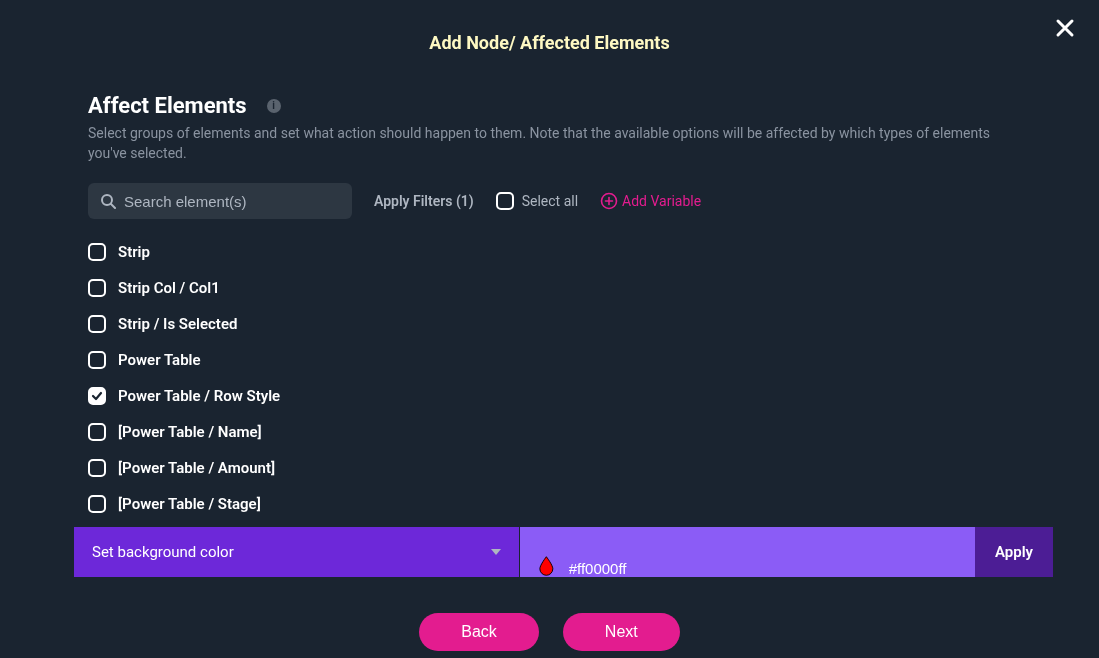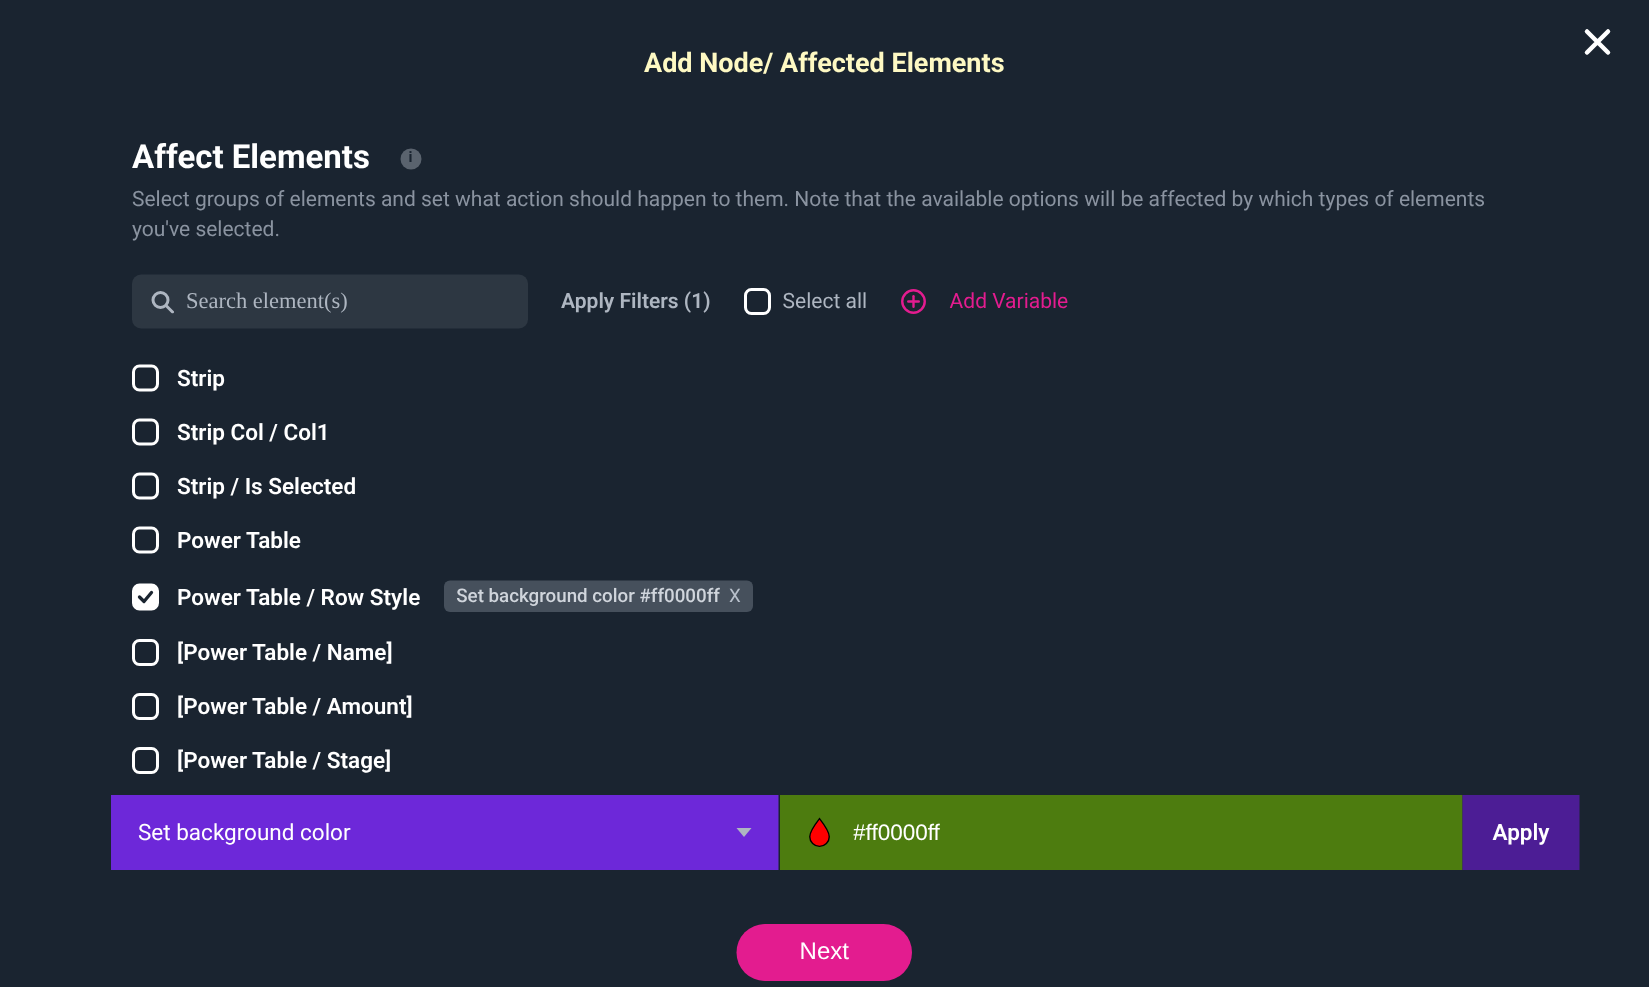--- a/index.html
+++ b/index.html
@@ -76,21 +76,20 @@
       gap: 8px;
     }
     .search-wrap svg { flex-shrink: 0; }
     .search-input {
       background: transparent;
       border: none;
       outline: none;
       color: #fef9c3;
       font-size: 15px;
       width: 100%;
-      font-family: Liberation Serif, serif;
     }
     .search-input::placeholder { color: #aeb6c1; }
     .apply-filters {
       font-size: 14px;
       font-weight: 600;
       color: #aeb6c1;
       cursor: pointer;
     }
     .select-all {
       display: flex;
@@ -113,21 +112,21 @@
       flex-shrink: 0;
       cursor: pointer;
     }
     .checkbox.checked {
       background: #ffffff;
       border-color: #ffffff;
     }
     .add-variable {
       display: flex;
       align-items: center;
-      gap: 15px;
+      gap: 4px;
       color: #e31c8f;
       font-size: 14px;
       cursor: pointer;
     }
     .element-list {
       margin-top: 24px;
       display: flex;
       flex-direction: column;
       gap: 18px;
     }
@@ -168,23 +167,23 @@
       align-items: center;
       justify-content: space-between;
       padding: 0 18px;
       font-size: 15px;
       color: #ffffff;
       cursor: pointer;
       border-right: 1px solid #1a2430;
     }
     .color-input {
       flex: 1;
-      background: #4d7c0f;
-      display: flex;
-      align-items: center;
+      background: #8b5cf6;
+      display: flex;
+      align-items: flex-end;
       padding: 0 18px;
       gap: 14px;
       font-size: 15px;
       color: #ffffff;
     }
     .color-input input {
       background: transparent;
       border: none;
       outline: none;
       color: #ffffff;
@@ -287,24 +286,20 @@
         <span class="checkbox"></span>
         <span class="list-label">Power Table</span>
       </div>
       <div class="list-row">
         <span class="checkbox checked">
           <svg width="12" height="12" viewBox="0 0 12 12">
             <path d="M2 6 L5 9 L10 3" stroke="#1a2430" stroke-width="2.2" fill="none" stroke-linecap="round" stroke-linejoin="round"></path>
           </svg>
         </span>
         <span class="list-label">Power Table / Row Style</span>
-        <span class="tag">
-          <span>Set background color #ff0000ff</span>
-          <span class="tag-x">X</span>
-        </span>
       </div>
       <div class="list-row">
         <span class="checkbox"></span>
         <span class="list-label">[Power Table / Name]</span>
       </div>
       <div class="list-row">
         <span class="checkbox"></span>
         <span class="list-label">[Power Table / Amount]</span>
       </div>
       <div class="list-row">
@@ -321,15 +316,16 @@
     <div class="color-input">
       <svg class="drop-icon" width="18" height="22" viewBox="0 0 18 22">
           <path d="M9 1 C9 1 2 10 2 14 A7 7 0 0 0 16 14 C16 10 9 1 9 1 Z" fill="#ff0000" stroke="#000000" stroke-width="1"></path>
         </svg>
       <input value="#ff0000ff" style="">
     </div>
     <div class="apply-btn">Apply</div>
   </div>
 
   <div class="footer">
+    <button class="pill-btn">Back</button>
     <button class="pill-btn">Next</button>
   </div>
 </div>
 
 </body></html>

